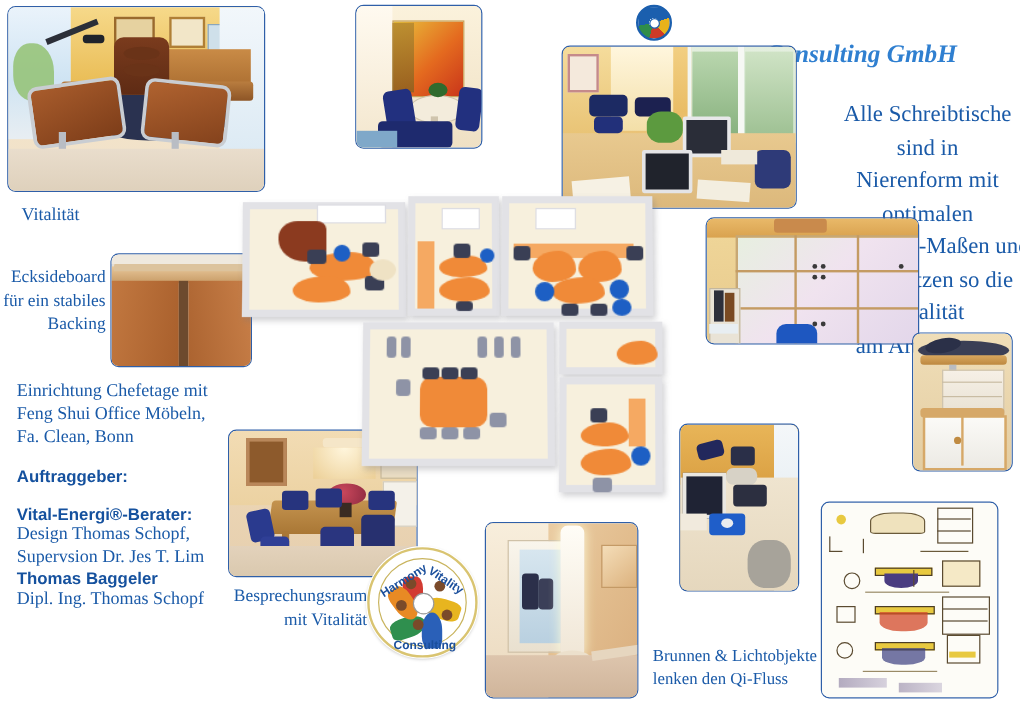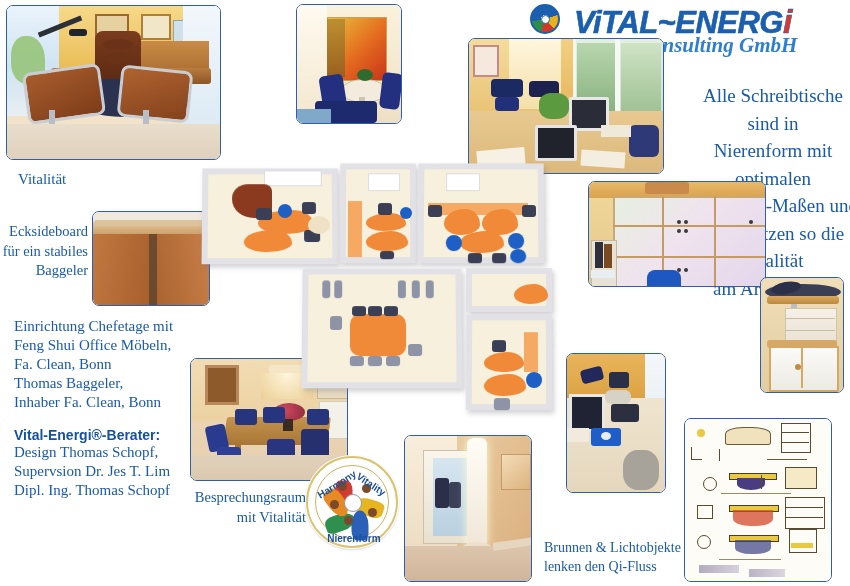--- a/index.html
+++ b/index.html
@@ -50,21 +50,20 @@
      background:#fff;border:1px solid #9a9a9a;}
   #harmony .blade{position:absolute;left:50%;top:50%;width:30px;height:17px;border-radius:60% 30% 40% 60%;
      transform-origin:0% 50%;}
   #harmony .hd{position:absolute;width:9px;height:9px;border-radius:50%;}
 </style>
 </head>
 <body>
 
 <div id="brand">
   <div id="brand-logo"></div>
-  <div id="brand-name"><span>ViTAL~ENERG</span><span class="i">i</span></div>
   <div id="brand-sub">Consulting GmbH</div>
 </div>
 
 <div class="photo" style="left:6px;top:5px;width:215px;height:155px;">
   <div class="inner" style="background:
       linear-gradient(180deg,#fdf4e0 0%,#f6e6c6 40%,#efe0cc 100%);">
 
     <div style="position:absolute;left:0;top:0;width:52px;height:110px;background:linear-gradient(180deg,#eaf3fb,#cfe4f3 55%,#e8eef2);"></div>
     <div style="position:absolute;left:4px;top:30px;width:34px;height:48px;background:#8fbf6a;border-radius:40% 50% 30% 45%;opacity:.8;"></div>
 
@@ -154,21 +153,21 @@
     <div style="position:absolute;left:0;top:10px;width:118px;height:14px;background:linear-gradient(180deg,#e8c79a,#c79b66);"></div>
     <div style="position:absolute;left:0;top:22px;width:56px;height:73px;background:linear-gradient(100deg,#c27840,#a85f2c);"></div>
     <div style="position:absolute;left:56px;top:22px;width:8px;height:73px;background:#6d4a2e;"></div>
     <div style="position:absolute;left:64px;top:22px;width:54px;height:73px;background:linear-gradient(260deg,#c98049,#ab6330);"></div>
     <div style="position:absolute;left:2px;top:6px;width:114px;height:8px;background:#dcc39d;border-radius:4px 4px 0 0;"></div>
     <div style="position:absolute;left:0;top:0;width:118px;height:8px;background:#efe9de;"></div>
   </div>
 </div>
 <div class="cap" style="left:2px;top:222px;width:86px;text-align:right;font-size:14.5px;white-space:pre-line;line-height:1.35;">Ecksideboard
 für ein stabiles
-Baggeler</div>
+Backing</div>
 
 <div class="photo" style="left:588px;top:181px;width:178px;height:106px;">
   <div class="inner" style="background:linear-gradient(180deg,#f0d79a,#e7c98c);">
     <div style="position:absolute;left:0;top:0;width:178px;height:16px;background:linear-gradient(180deg,#e9b969,#d9a24f);"></div>
     <div style="position:absolute;left:56px;top:0;width:44px;height:12px;background:#c98a4c;border-radius:3px;"></div>
 
     <div style="position:absolute;left:24px;top:14px;width:152px;height:92px;background:
         linear-gradient(135deg,#e7efe0 0%,#f0e3ef 45%,#e2d6ea 100%);border:2px solid #c8a874;"></div>
     <div style="position:absolute;left:24px;top:43px;width:152px;height:2px;background:#c49b63;"></div>
     <div style="position:absolute;left:24px;top:74px;width:152px;height:2px;background:#c49b63;"></div>
@@ -393,30 +392,30 @@
   <div class="hd" style="left:36px;top:58px;background:#7a4a2a;"></div>
   <div class="hd" style="left:22px;top:42px;background:#7a4a2a;"></div>
   <div class="pin"></div>
   <div style="position:absolute;left:6px;top:16px;width:44px;transform:rotate(-32deg);text-align:center;">
     <span style="font-family:'Liberation Sans',sans-serif;font-weight:bold;font-size:10px;color:#1b4f9c;">Harmony</span>
   </div>
   <div style="position:absolute;left:42px;top:16px;width:44px;transform:rotate(34deg);text-align:center;">
     <span style="font-family:'Liberation Sans',sans-serif;font-weight:bold;font-size:10px;color:#1b4f9c;">Vitality</span>
   </div>
   <div style="position:absolute;left:4px;top:70px;width:84px;text-align:center;">
-    <span style="font-family:'Liberation Sans',sans-serif;font-weight:bold;font-size:10px;color:#1b4f9c;">Nierenform</span>
+    <span style="font-family:'Liberation Sans',sans-serif;font-weight:bold;font-size:10px;color:#1b4f9c;">Consulting</span>
   </div>
 </div>
 
 <div style="position:absolute;left:14px;top:316px;width:180px;">
   <div style="font-size:15px;line-height:1.27;white-space:pre-line;margin-top:1px;">Einrichtung Chefetage mit
 Feng Shui Office Möbeln,
 Fa. Clean, Bonn</div>
 
-  <div style="font-size:15px;line-height:1.27;white-space:pre-line;">Thomas Baggeler,
-Inhaber Fa. Clean, Bonn</div>
+  <div style="font-family:'Liberation Sans',sans-serif;font-weight:bold;font-size:14px;color:#15519e;margin-top:15px;">Auftraggeber:</div>
 
   <div style="font-family:'Liberation Sans',sans-serif;font-weight:bold;font-size:14px;color:#15519e;margin-top:15px;">Vital-Energi®-Berater:</div>
 
   <div style="font-size:15px;line-height:1.27;white-space:pre-line;">Design Thomas Schopf,
 Supervsion Dr. Jes T. Lim</div>
+  <div style="font-family:'Liberation Sans',sans-serif;font-weight:bold;font-size:14px;color:#15519e;">Thomas Baggeler</div>
   <div style="font-size:15px;line-height:1.27;">Dipl. Ing. Thomas Schopf</div>
 </div>
 
 </body></html>

